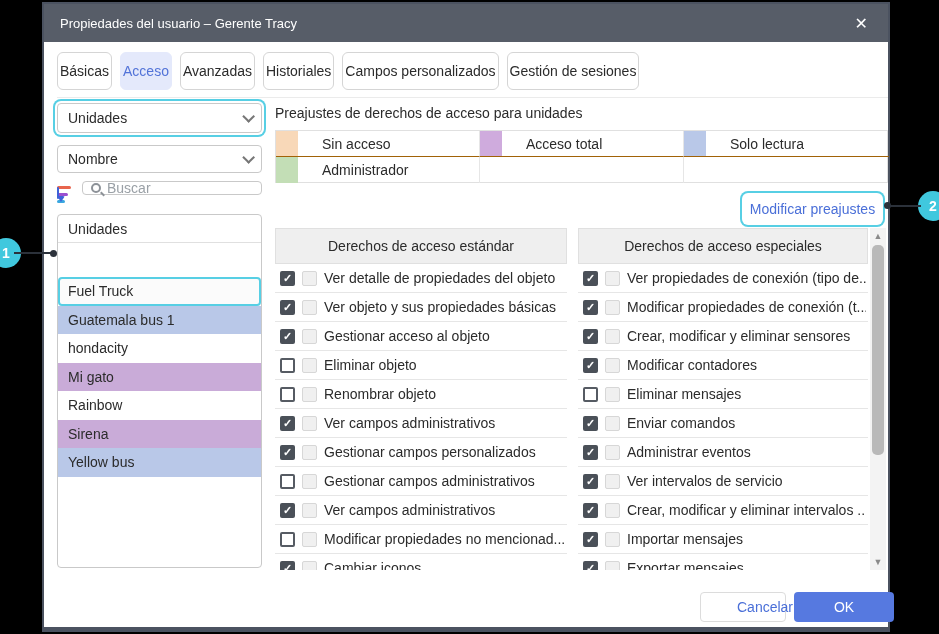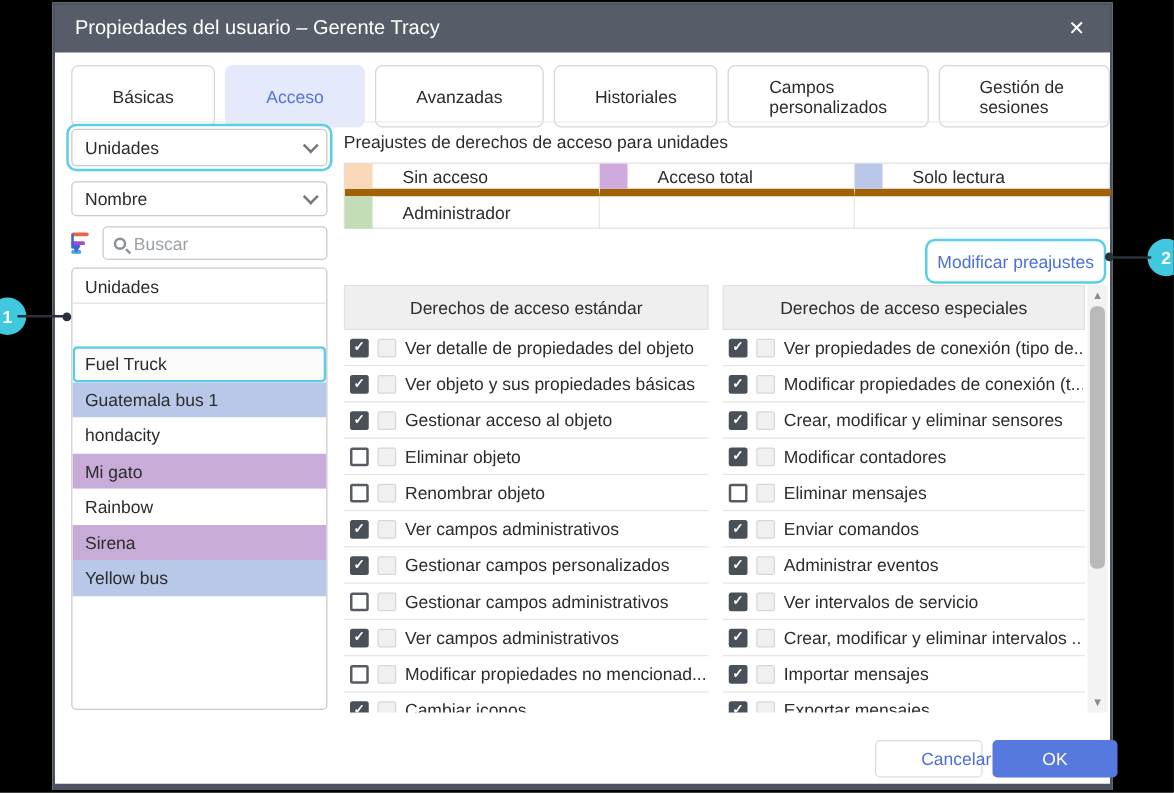--- a/index.html
+++ b/index.html
@@ -5,25 +5,25 @@
   * { margin:0; padding:0; box-sizing:border-box; }
   html,body { width:939px; height:634px; background:#000; overflow:hidden;
               font-family:"Liberation Sans", sans-serif; }
   body { position:relative; }
 
   .dialog { position:absolute; left:42px; top:2px; width:848px; height:630px;
             background:#fff; border:2px solid #4b5260; border-bottom-width:5px; }
 
   .titlebar { position:absolute; left:0; top:0; right:0; height:38px; background:#575d68;
               display:flex; align-items:center; padding:0 16px; }
-  .titlebar .title { color:#fff; font-size:16px; flex:1; }
+  .titlebar .title { color:#fff; font-size:13px; flex:1; }
   .close-x { color:#fff; font-size:16px; cursor:pointer; padding:0 4px; }
 
   .tabs { position:absolute; left:13px; top:48px; display:flex; gap:8px; }
-  .tab { height:50px; padding:0 32px; display:flex; align-items:center; background:#fff;
+  .tab { height:38px; padding:0 2px; display:flex; align-items:center; background:#fff;
          border:1px solid #d5d5d5; border-radius:6px; font-size:14px; color:#2b2b2b; cursor:pointer; }
   .tab.active { background:#e4e9fb; border-color:#e4e9fb; color:#5273d8; }
 
   .tabs-divider { position:absolute; left:13px; top:93px; width:831px; height:1px; background:#ebebeb; }
 
   
   .dd { position:absolute; left:13px; width:205px; background:#fff; border:1px solid #c9c9c9;
         border-radius:4px; display:flex; align-items:center; padding:0 10px; font-size:14px;
         color:#2b2b2b; cursor:pointer; }
   .dd .dd-label { flex:1; }
@@ -33,21 +33,21 @@
 
   .sort-icon { position:absolute; left:13px; top:181px; width:22px; height:20px; cursor:pointer; }
   .sort-icon i { position:absolute; left:0; height:3px; border-radius:2px; display:block; }
   .sort-icon .b1 { top:1px;  width:14px; background:#e8654d; }
   .sort-icon .b2 { top:8px;  width:11px; background:#9a4fd0; }
   .sort-icon .b3 { top:15px; width:8px;  background:#3aa7e0; }
   .sort-icon .arr { position:absolute; right:1px; top:2px; width:2px; height:12px; background:#3f62d8; }
   .sort-icon .arrh { position:absolute; right:-2px; top:11px; width:0; height:0;
           border-left:4px solid transparent; border-right:4px solid transparent; border-top:6px solid #3f62d8; }
 
-  .search-box { position:absolute; left:38px; top:177px; width:180px; height:27px;
+  .search-box { position:absolute; left:38px; top:177px; width:180px; height:14px;
                 border:1px solid #c9c9c9; border-radius:4px; display:flex; align-items:center;
                 padding:0 8px; gap:6px; background:#fff; }
   .search-box input { border:none; outline:none; width:100%; font-size:14px; color:#333;
                       font-family:"Liberation Sans", sans-serif; background:transparent; }
   .search-box input::placeholder { color:#9aa0a6; }
   .mag { width:10px; height:10px; border:2px solid #8d9298; border-radius:50%; position:relative; flex:none; }
   .mag::after { content:""; position:absolute; width:5px; height:2px; background:#8d9298;
                 transform:rotate(45deg); left:7px; top:8px; }
 
   .unit-list { position:absolute; left:13px; top:210px; width:205px; height:354px;
@@ -58,21 +58,21 @@
   .unit-row.blue { background:#b9c8e8; }
   .unit-row.purple { background:#c9abd8; }
   .unit-row.white { background:#fff; }
   .unit-row.selected { background:#fbfbfb; box-shadow:inset 0 0 0 2px #57cfe4; border-radius:4px;margin-top:34px; }
 
   
   .preset-title { position:absolute; left:231px; top:101px; font-size:14px; color:#2b2b2b; }
   .legend { position:absolute; left:231px; top:126px; width:613px; height:53px;
             display:grid; grid-template-columns:204px 204px 205px; grid-template-rows:26px 26px;
             border:1px solid #e0e0e0; }
-  .legend-cell { border-right:1px solid #e6e6e6; border-bottom:6px solid #a16207;
+  .legend-cell { border-right:1px solid #e6e6e6; border-bottom:1px solid #a16207;
                  display:flex; align-items:center; font-size:14px; color:#2b2b2b; }
   .legend-cell:nth-child(3n) { border-right:none; }
   .legend-cell.r2 { border-bottom:none; }
   .swatch { width:22px; height:100%; margin-right:24px; flex:none; }
 
   .modify-box { position:absolute; left:698px; top:189px; width:141px; height:32px;
                 display:flex; align-items:center; justify-content:center; border-radius:6px;
                 box-shadow:0 0 0 2px #57cfe4; }
   .modify-box a { font-size:14px; color:#4a6fd8; text-decoration:none; cursor:pointer; }
 

